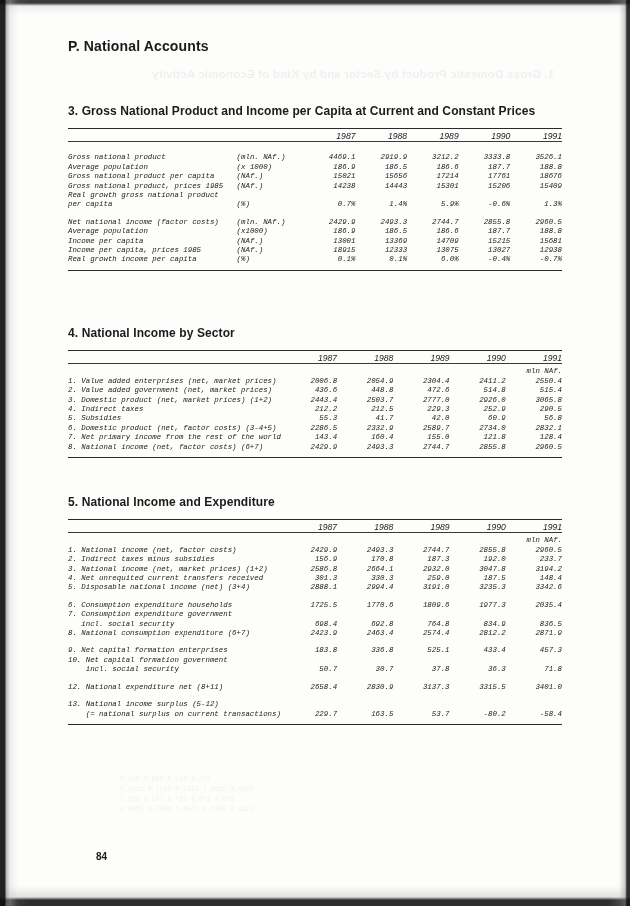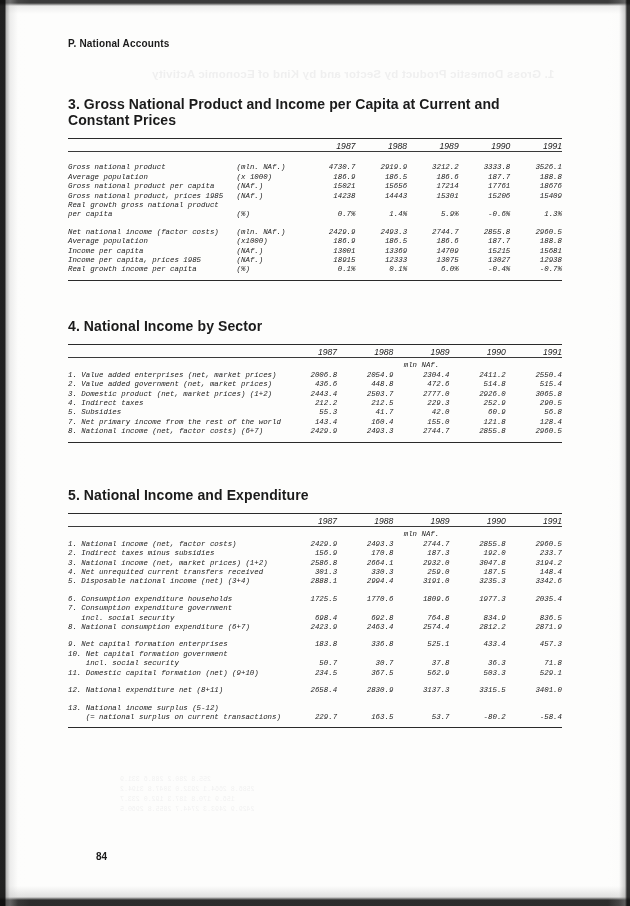--- a/index.html
+++ b/index.html
@@ -49,42 +49,42 @@
   }
   .st-small {
     font-size: 6.6px;
     font-family: "Liberation Mono", monospace;
     color: rgba(120,120,130,0.09);
   }
 
   .running-head {
     position: absolute;
     left: 68px; top: 38px;
-    font-size: 10px;
+    font-size: 14px;
     font-weight: bold;
     letter-spacing: .15px;
   }
   .page-no {
     position: absolute;
     left: 68px; top: 851px;
     font-size: 10px;
     font-weight: bold;
     padding-left: 28px;
   }
 
   .section {
     position: absolute;
     left: 68px;
     width: 494px;
   }
   .sec-title {
-    font-size: 14px;
+    font-size: 12px;
     font-weight: bold;
     letter-spacing: .1px;
-    margin: 0 0 10px 0;
+    margin: 8px 0 10px 0;
   }
 
   table.tbl {
     border-collapse: collapse;
     width: 494px;
     font-family: "Liberation Mono", monospace;
     font-size: 7.4px;
     line-height: 9.4px;
     color: #1a1a1a;
     font-style: italic;
@@ -105,21 +105,21 @@
   .hdr td.lbl { text-align: left; }
 
   td.lbl { text-align: left; white-space: pre; margin-left: 43px; }
   td.unit { text-align: left; white-space: pre; }
   td.num { text-align: right; white-space: pre; }
 
   .spacer td { height: 8px; font-size: 0; line-height: 0; }
   .spacer-sm td { height: 5px; font-size: 0; line-height: 0; }
 
   .unitnote td {
-    text-align: center;
+    text-align: right;
     font-family: "Liberation Mono", monospace;
     font-size: 7.4px;
     padding: 7px 0 7px 0;
     margin-top: 32px;
   }
 </style>
 </head>
 <body>
 
 <div id="page">
@@ -154,21 +154,21 @@
           </tr>
           <tr class="rule-mid">
             <td colspan="7"></td>
           </tr>
           <tr class="spacer">
             <td colspan="7"></td>
           </tr>
           <tr>
             <td class="lbl">Gross national product</td>
             <td class="unit">(mln. NAf.)</td>
-            <td class="num">4730.7</td>
+            <td class="num">4469.1</td>
             <td class="num">2919.9</td>
             <td class="num">3212.2</td>
             <td class="num">3333.8</td>
             <td class="num">3526.1</td>
           </tr>
           <tr>
             <td class="lbl">Average population</td>
             <td class="unit">(x 1000)</td>
             <td class="num">186.9</td>
             <td class="num">186.5</td>
@@ -334,20 +334,28 @@
           </tr>
           <tr>
             <td class="lbl">5. Subsidies</td>
             <td class="num">55.3</td>
             <td class="num">41.7</td>
             <td class="num">42.0</td>
             <td class="num">60.9</td>
             <td class="num">56.8</td>
           </tr>
           <tr>
+            <td class="lbl">6. Domestic product (net, factor costs) (3-4+5)</td>
+            <td class="num">2286.5</td>
+            <td class="num">2332.9</td>
+            <td class="num">2589.7</td>
+            <td class="num">2734.0</td>
+            <td class="num">2832.1</td>
+          </tr>
+          <tr>
             <td class="lbl">7. Net primary income from the rest of the world</td>
             <td class="num">143.4</td>
             <td class="num">160.4</td>
             <td class="num">155.0</td>
             <td class="num">121.8</td>
             <td class="num">128.4</td>
           </tr>
           <tr>
             <td class="lbl">8. National income (net, factor costs) (6+7)</td>
             <td class="num">2429.9</td>
@@ -491,28 +499,20 @@
             <td class="num"></td>
           </tr>
           <tr>
             <td class="lbl">    incl. social security</td>
             <td class="num">50.7</td>
             <td class="num">30.7</td>
             <td class="num">37.8</td>
             <td class="num">36.3</td>
             <td class="num">71.8</td>
           </tr>
-          <tr>
-            <td class="lbl">11. Domestic capital formation (net) (9+10)</td>
-            <td class="num">234.5</td>
-            <td class="num">367.5</td>
-            <td class="num">562.9</td>
-            <td class="num">503.3</td>
-            <td class="num">529.1</td>
-          </tr>
           <tr class="spacer">
             <td colspan="6"></td>
           </tr>
           <tr>
             <td class="lbl">12. National expenditure net (8+11)</td>
             <td class="num">2658.4</td>
             <td class="num">2830.9</td>
             <td class="num">3137.3</td>
             <td class="num">3315.5</td>
             <td class="num">3401.0</td>

